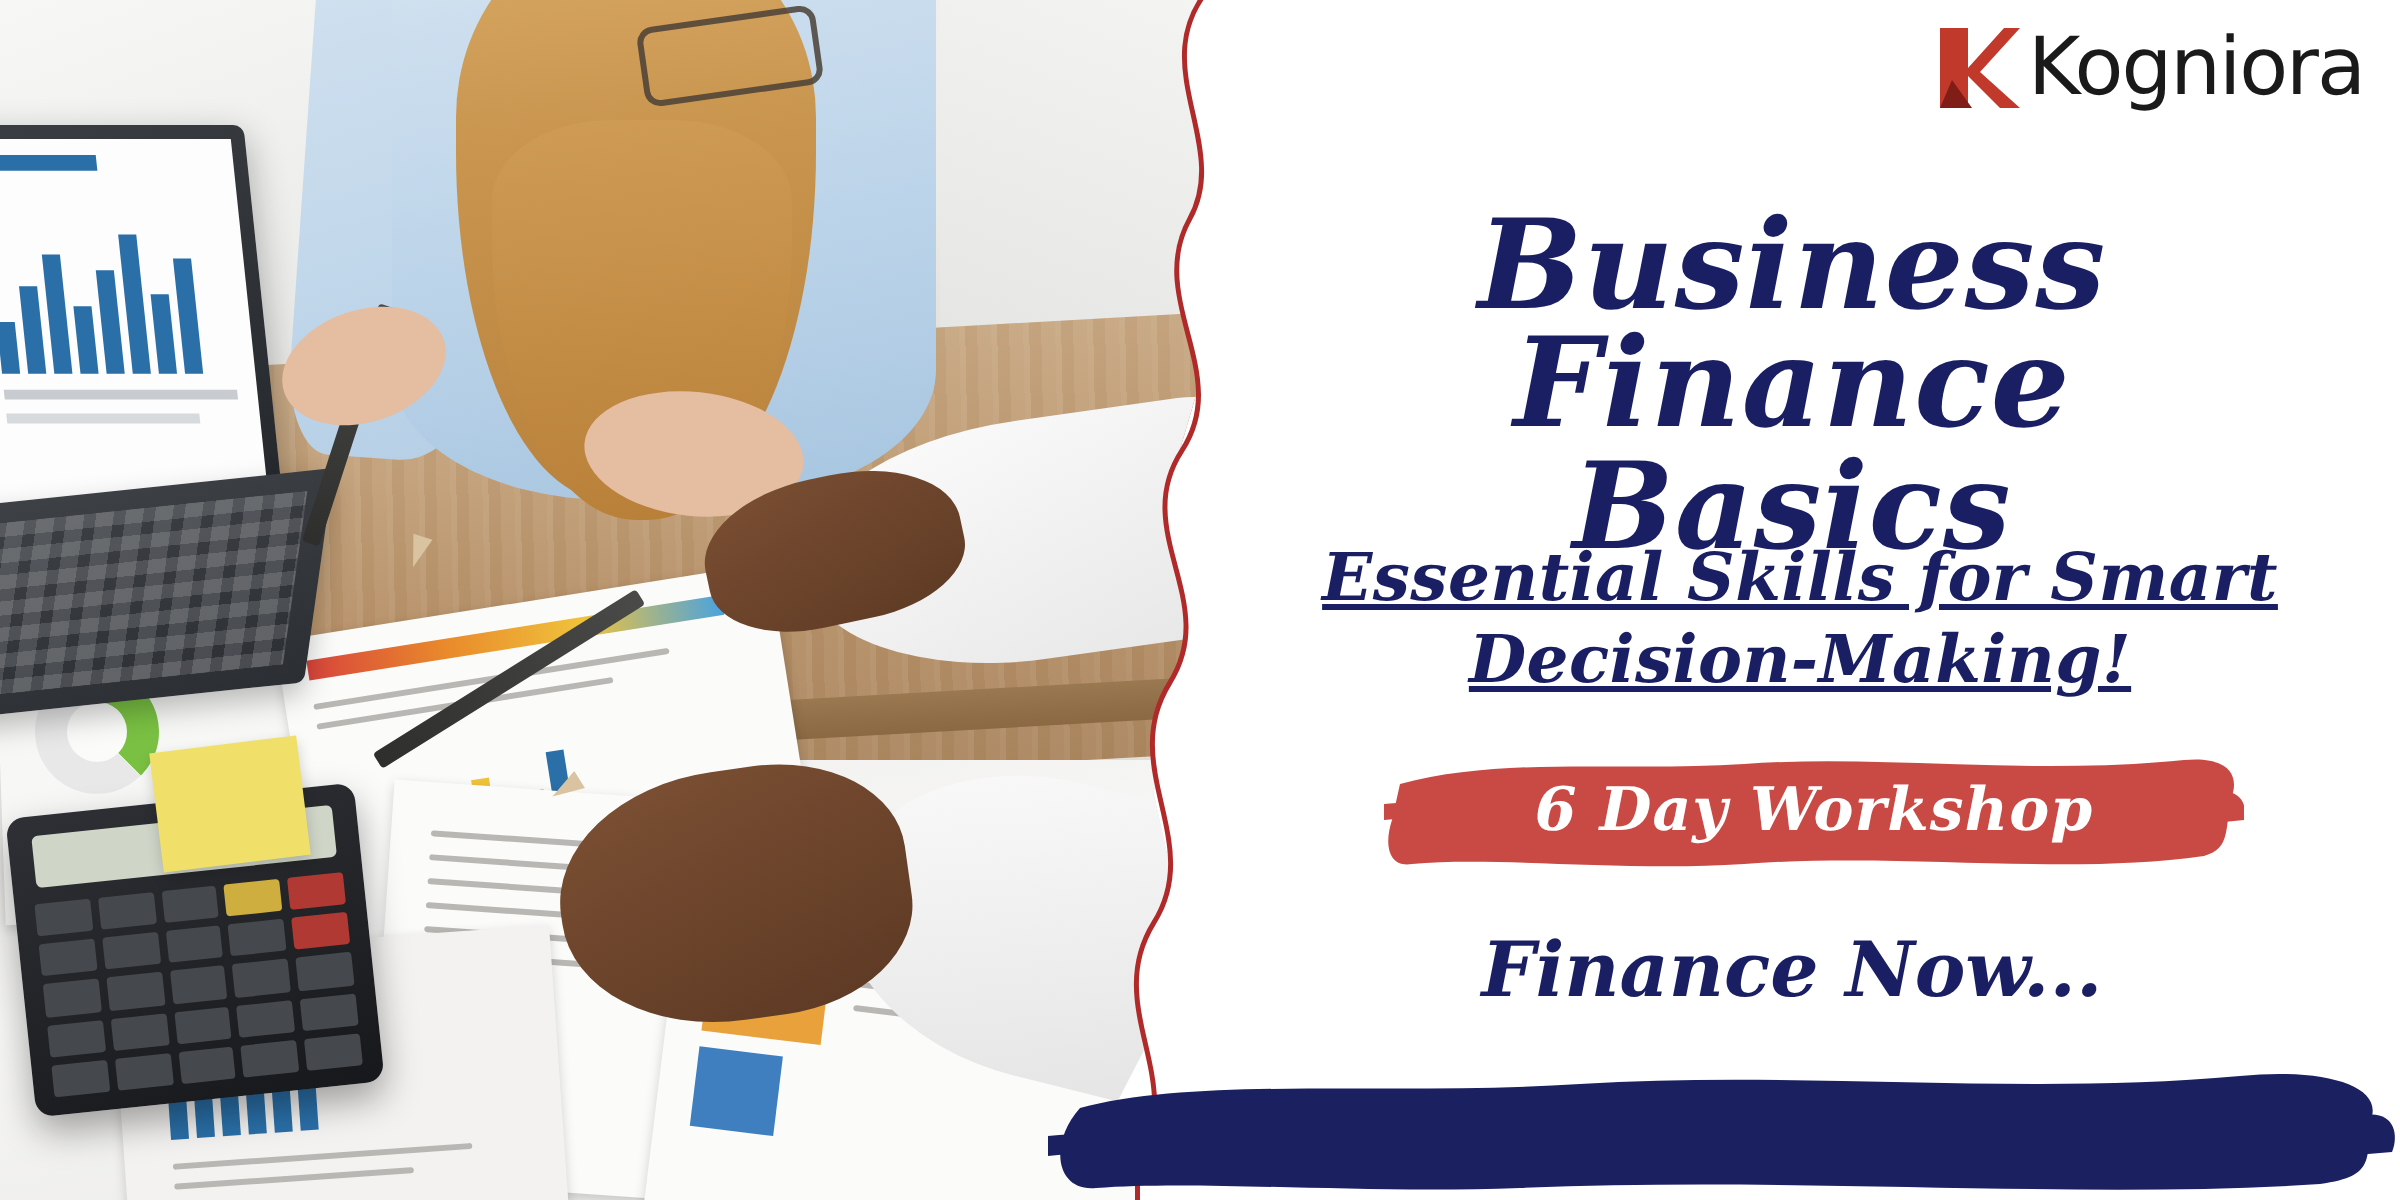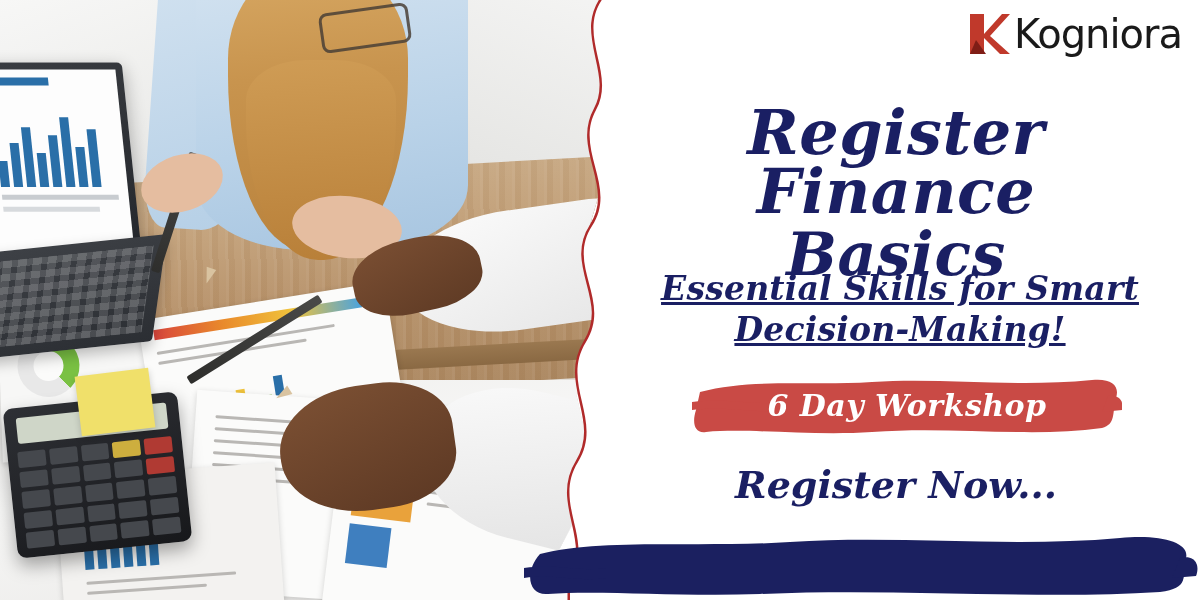--- a/index.html
+++ b/index.html
@@ -579,40 +579,40 @@
         <svg viewBox="0 0 46 48" width="46" height="48">
           <path d="M4,4 L18,4 L18,44 L4,44 Z" fill="#c0392b"></path>
           <path d="M18,24 L36,4 L44,4 L24,26 L44,44 L34,44 L18,28 Z" fill="#c0392b"></path>
           <path d="M10,30 L20,44 L4,44 Z" fill="#7f1d16"></path>
         </svg>
       </div>
       <div class="logo-text">Kogniora</div>
     </div>
 
     <div class="title">
-      <span>Register Finance</span>
+      <span>Business Finance</span>
       <span class="l2">Basics</span>
     </div>
 
     <div class="subtitle">
       <span>Essential Skills for Smart</span><br>
       <span>Decision-Making!</span>
     </div>
 
     <svg class="brush" viewBox="0 0 430 66" preserveAspectRatio="none">
       <path d="M8,20 C60,6 120,14 180,10 C250,5 320,16 400,8
                C420,6 428,14 424,26 C420,42 424,52 410,56
                C340,66 260,54 180,60 C120,64 56,56 14,60
                C2,62 0,50 4,38 Z" fill="#c94a45"></path>
       <path d="M0,30 C40,26 60,34 96,30 L96,38 C58,42 38,34 0,38 Z" fill="#c94a45"></path>
       <path d="M416,24 C428,22 432,30 430,38 L410,40 Z" fill="#c94a45"></path>
     </svg>
     <div class="brush-label">6 Day Workshop</div>
 
-    <div class="register">Register Now...</div>
+    <div class="register">Finance Now...</div>
   </div>
 
   <svg class="footer-band" viewBox="0 0 1200 72" preserveAspectRatio="none">
     <path d="M540,26 C600,10 700,20 790,14 C900,7 1010,20 1120,10
              C1160,6 1190,14 1186,30 C1182,50 1190,60 1160,64
              C1040,72 900,60 760,66 C680,69 600,62 548,66
              C528,68 524,44 540,26 Z" fill="#1b2060"></path>
       <path d="M524,40 C560,36 580,44 606,40 L606,50 C578,54 556,46 524,50 Z" fill="#1b2060"></path>
       <path d="M1180,30 C1196,26 1200,38 1196,48 L1172,50 Z" fill="#1b2060"></path>
   </svg>

